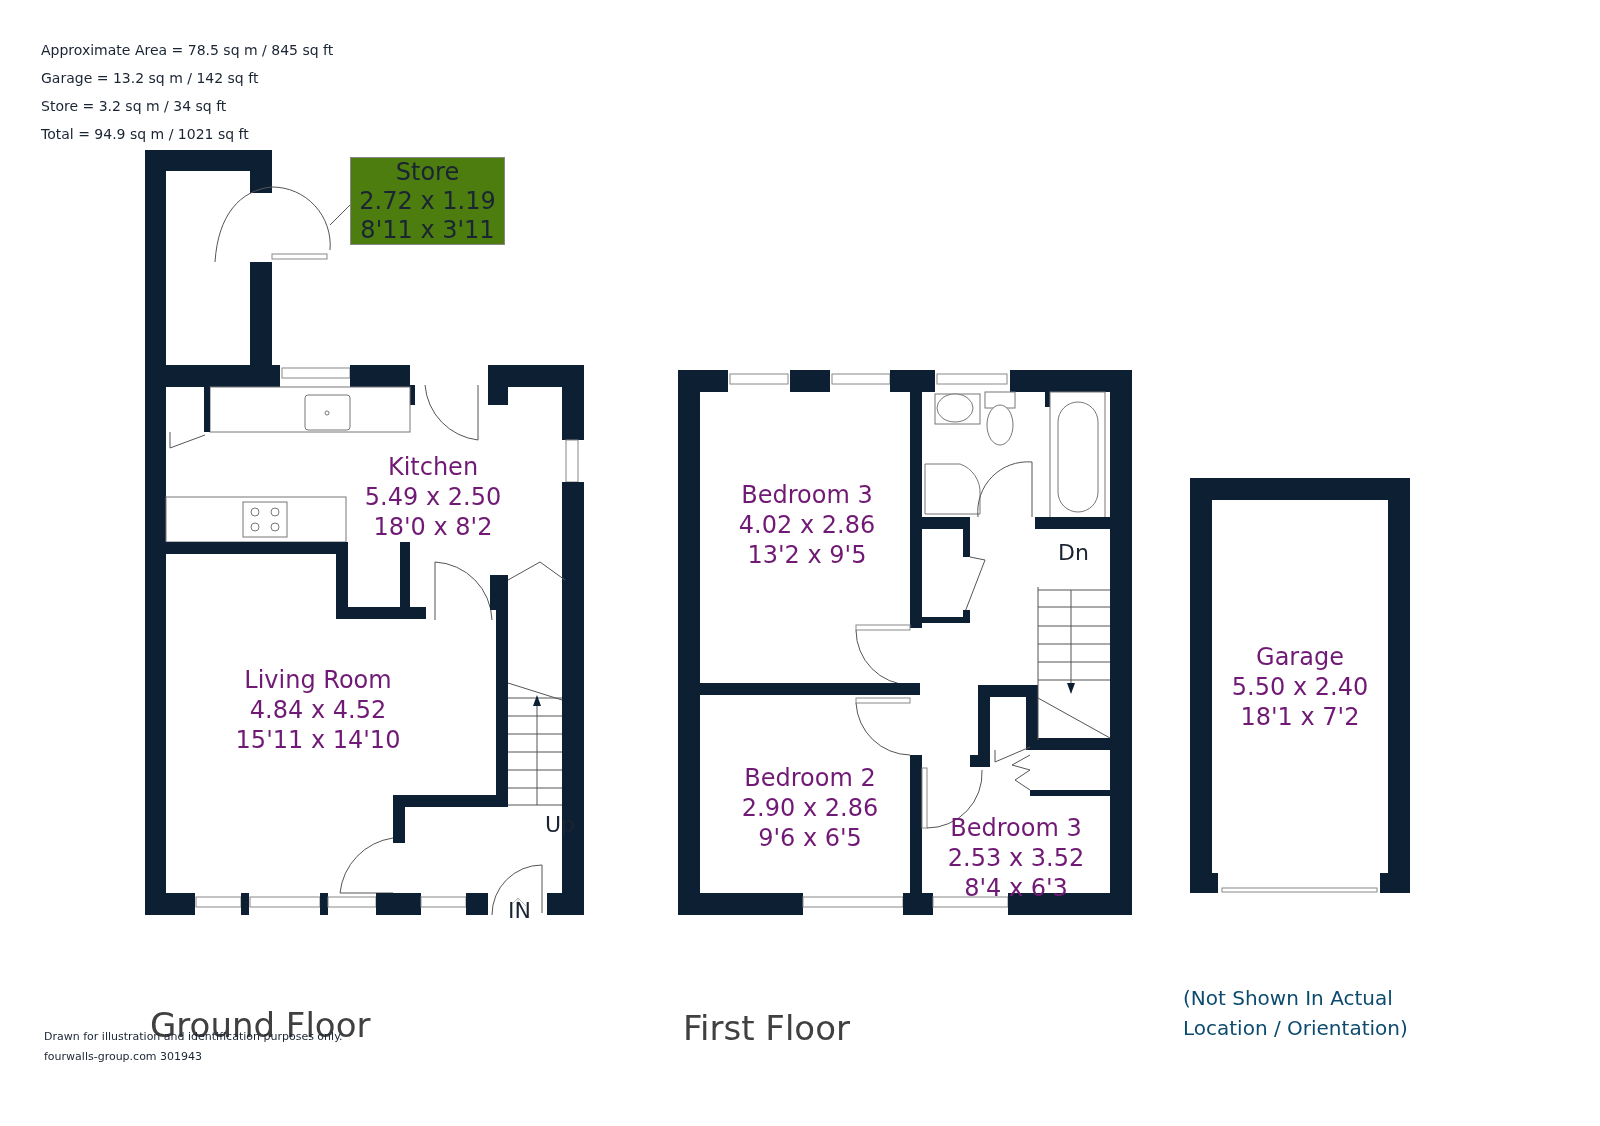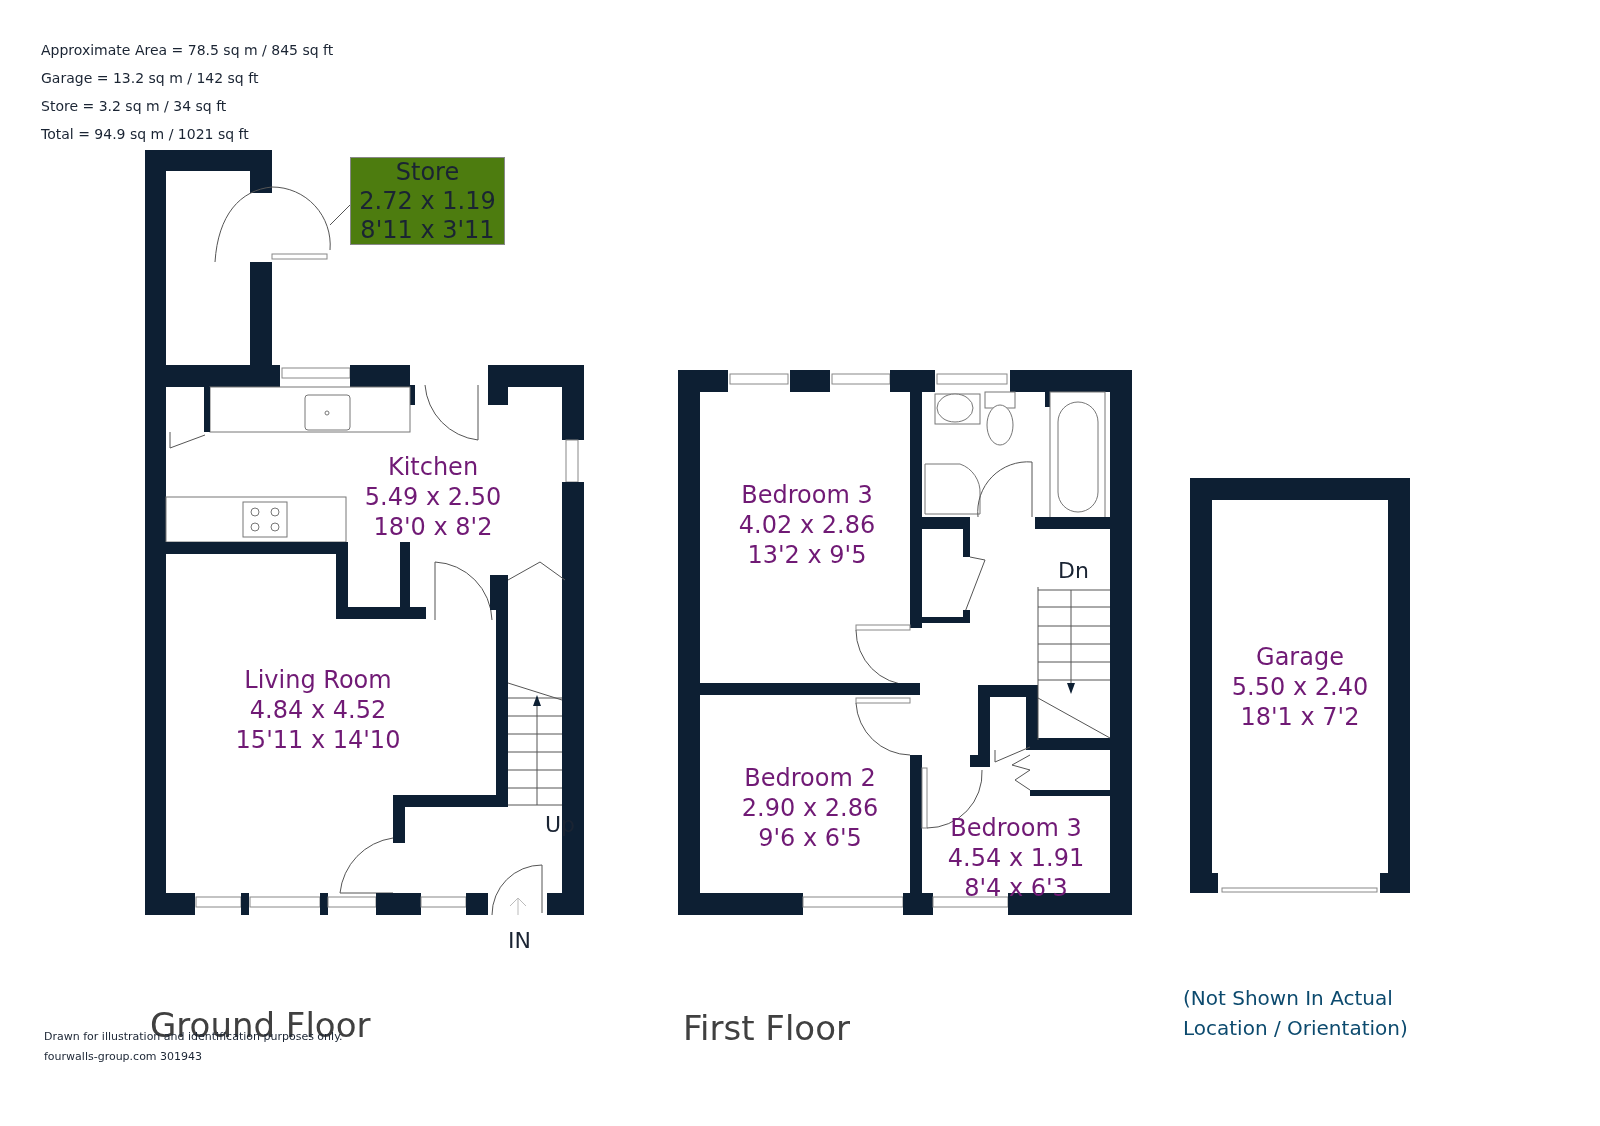--- a/index.html
+++ b/index.html
@@ -217,41 +217,41 @@
   <div>18'0 x 8'2</div>
 </div>
 
 <div class="room-label" style="left:318px; top:665px;">
   <div>Living Room</div>
   <div>4.84 x 4.52</div>
   <div>15'11 x 14'10</div>
 </div>
 
 <div class="small-label" style="left:522px; top:812px;margin-left:23px;">Up</div>
-<div class="small-label" style="left:508px; top:928px;">IN</div>
+<div class="small-label" style="left:508px; top:898px;">IN</div>
 
 <div class="room-label" style="left:807px; top:480px;">
   <div>Bedroom 3</div>
   <div>4.02 x 2.86</div>
   <div>13'2 x 9'5</div>
 </div>
 
 <div class="room-label" style="left:810px; top:763px;">
   <div>Bedroom 2</div>
   <div>2.90 x 2.86</div>
   <div>9'6 x 6'5</div>
 </div>
 
 <div class="room-label" style="left:1016px; top:813px;">
   <div>Bedroom 3</div>
-  <div>4.54 x 1.91</div>
+  <div>2.53 x 3.52</div>
   <div>8'4 x 6'3</div>
 </div>
 
-<div class="small-label" style="left:1058px; top:558px;">Dn</div>
+<div class="small-label" style="left:1058px; top:540px;">Dn</div>
 
 <div class="room-label" style="left:1300px; top:642px;">
   <div>Garage</div>
   <div>5.50 x 2.40</div>
   <div>18'1 x 7'2</div>
 </div>
 
 <div class="floor-title" style="left:150px; top:1005px;">Ground Floor</div>
 <div class="floor-title" style="left:683px; top:1008px;">First Floor</div>
 

